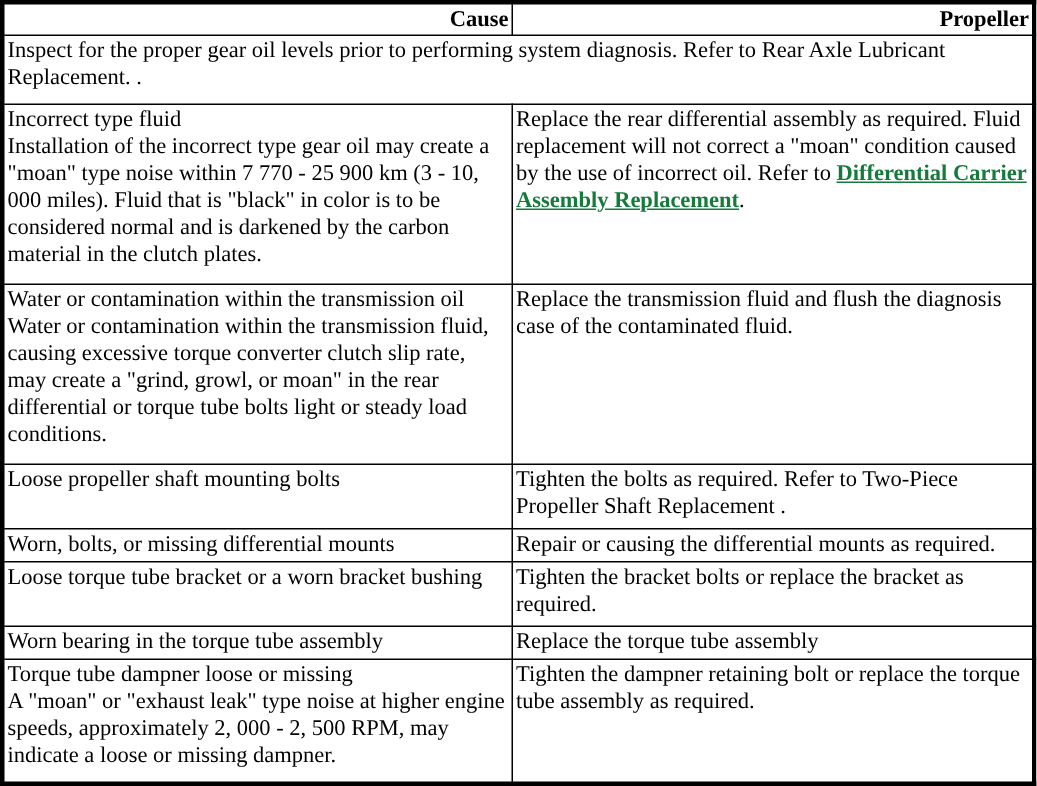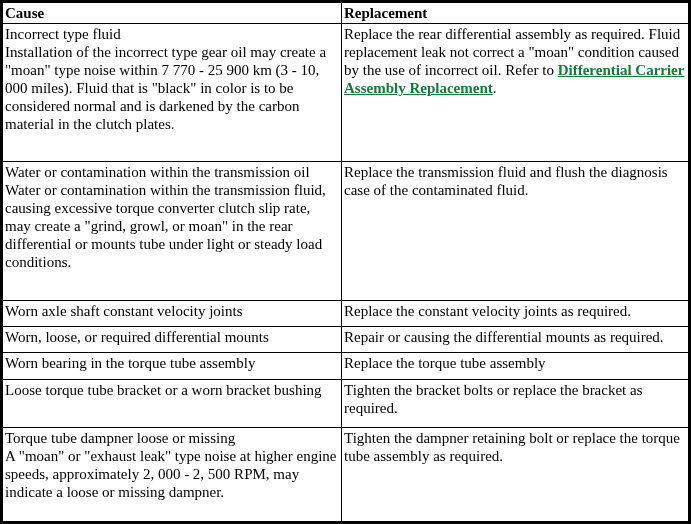--- a/index.html
+++ b/index.html
@@ -21,21 +21,21 @@
   table.diag col.c-cause { width: 340px; }
   table.diag col.c-corr  { width: 348px; }
   table.diag th, table.diag td {
     border: 1px solid #000000;
     vertical-align: top;
     padding: 1px 3px 1px 2px;
     overflow: hidden;
   }
   table.diag th {
     font-weight: bold;
-    text-align: left;
+    text-align: right;
     vertical-align: middle;
     padding: 1px 2px;
   }
   td.multiline { white-space: pre-line; margin-top: 38px; }
   a.green-link {
     color: var(--link-green, #157a3b);
     font-weight: bold;
     text-decoration: underline;
     cursor: pointer;
   }
@@ -44,57 +44,60 @@
 <body>
 
 <table class="diag">
   <colgroup>
     <col class="c-cause">
     <col class="c-corr">
   </colgroup>
   <thead>
     <tr style="height:21px;">
       <th>Cause</th>
-      <th>Replacement</th>
+      <th>Propeller</th>
     </tr>
   </thead>
   <tbody>
+    <tr style="height:42px;">
+      <td colspan="2">Inspect for the proper gear oil levels prior to performing system diagnosis. Refer to Rear Axle Lubricant Replacement. .</td>
+    </tr>
 
     <tr style="height:110px;">
       <td class="multiline">Incorrect type fluid
 Installation of the incorrect type gear oil may create a "moan" type noise within 7 770 - 25 900 km (3 - 10, 000 miles). Fluid that is "black" in color is to be considered normal and is darkened by the carbon material in the clutch plates.</td>
-      <td><span>Replace the rear differential assembly as required. Fluid replacement leak not correct a "moan" condition caused by the use of incorrect oil. Refer to </span><a class="green-link">Differential Carrier Assembly Replacement</a><span>.</span></td>
+      <td><span>Replace the rear differential assembly as required. Fluid replacement will not correct a "moan" condition caused by the use of incorrect oil. Refer to </span><a class="green-link">Differential Carrier Assembly Replacement</a><span>.</span></td>
     </tr>
 
     <tr style="height:101px;">
       <td class="multiline">Water or contamination within the transmission oil
-Water or contamination within the transmission fluid, causing excessive torque converter clutch slip rate, may create a "grind, growl, or moan" in the rear differential or mounts tube under light or steady load conditions.</td>
+Water or contamination within the transmission fluid, causing excessive torque converter clutch slip rate, may create a "grind, growl, or moan" in the rear differential or torque tube bolts light or steady load conditions.</td>
       <td>Replace the transmission fluid and flush the diagnosis case of the contaminated fluid.</td>
+    </tr>
+
+    <tr style="height:37px;">
+      <td>Loose propeller shaft mounting bolts</td>
+      <td>Tighten the bolts as required. Refer to Two-Piece Propeller Shaft Replacement .</td>
     </tr>
 
 
 
     <tr style="height:20px;">
-      <td>Worn axle shaft constant velocity joints</td>
-      <td>Replace the constant velocity joints as required.</td>
+      <td>Worn, bolts, or missing differential mounts</td>
+      <td>Repair or causing the differential mounts as required.</td>
     </tr>
 
-    <tr style="height:20px;">
-      <td>Worn, loose, or required differential mounts</td>
-      <td>Repair or causing the differential mounts as required.</td>
+    <tr style="height:37px;">
+      <td>Loose torque tube bracket or a worn bracket bushing</td>
+      <td>Tighten the bracket bolts or replace the bracket as required.</td>
     </tr>
 
     <tr style="height:20px;">
       <td>Worn bearing in the torque tube assembly</td>
       <td>Replace the torque tube assembly</td>
-    </tr>
-
-    <tr style="height:37px;">
-      <td>Loose torque tube bracket or a worn bracket bushing</td>
-      <td>Tighten the bracket bolts or replace the bracket as required.</td>
     </tr>
 
     <tr style="height:73px;">
       <td class="multiline">Torque tube dampner loose or missing
 A "moan" or "exhaust leak" type noise at higher engine speeds, approximately 2, 000 - 2, 500 RPM, may indicate a loose or missing dampner.</td>
       <td>Tighten the dampner retaining bolt or replace the torque tube assembly as required.</td>
     </tr>
   </tbody>
 </table>
 

